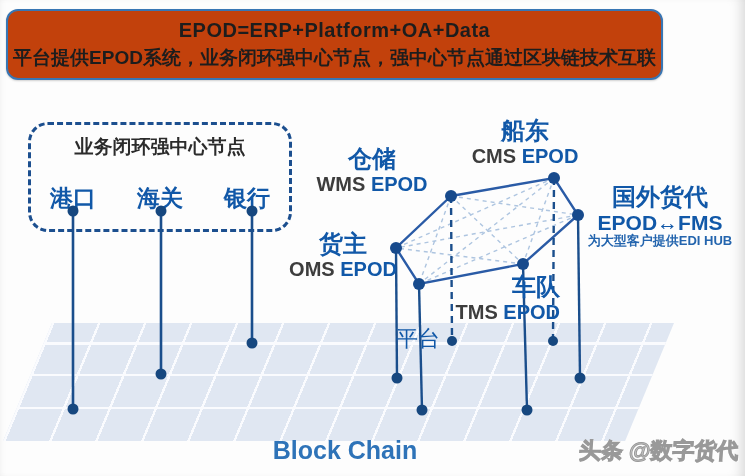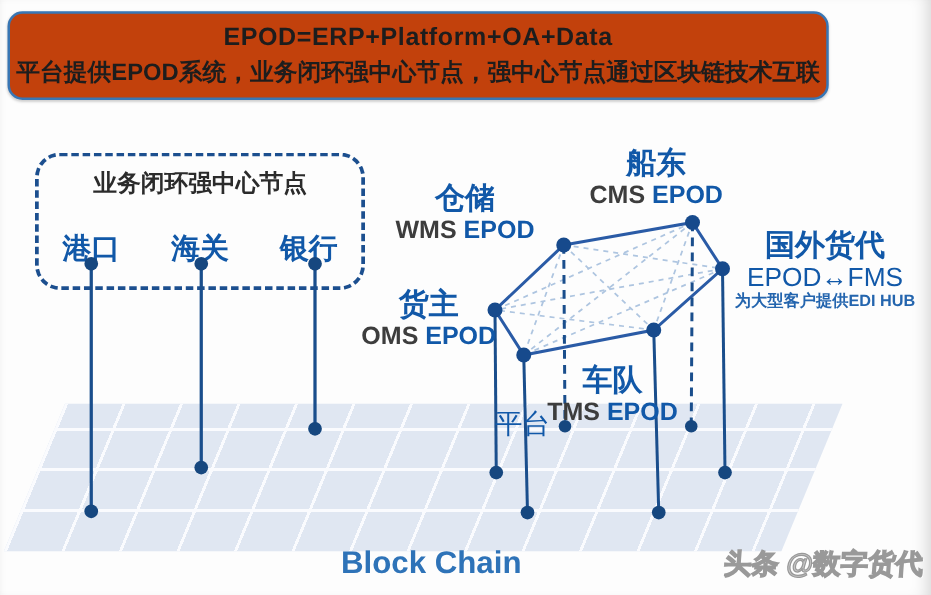--- a/index.html
+++ b/index.html
@@ -49,21 +49,21 @@
   }
 
   svg.diagram { position:absolute; left:0; top:0; z-index:2; }
 
   
   .node-label { position:absolute; z-index:3; text-align:center; line-height:1.12; }
   .cjk-big   { font-size:24px; font-weight:bold; color:#1158a8; white-space:nowrap; }
   .sys-line  { font-size:20px; font-weight:bold; white-space:nowrap; }
   .sys-gray  { color:#3d3d3d; }
   .sys-blue  { color:#1158a8; }
-  .ff-arrowline { font-size:21px; font-weight:normal; color:#1158a8; white-space:nowrap; }
+  .ff-arrowline { font-size:21px; font-weight:bold; color:#1158a8; white-space:nowrap; }
   .ff-note   { font-size:13px; font-weight:bold; color:#2465ae; white-space:nowrap; margin-top:0; }
   .platform-label { position:absolute; left:396px; top:324px; z-index:3;
     font-size:22px; font-weight:normal; color:#1158a8; }
 
   
   .blockchain-caption {
     position:absolute; left:230px; top:436px; width:230px; z-index:3;
     text-align:center; font-size:25px; font-weight:bold; color:#2e73b8;
   }
   .watermark {
@@ -163,21 +163,21 @@
   <div class="node-label" style="left:455px; top:118px; width:140px;">
     <div class="cjk-big">船东</div>
     <div class="sys-line"><span class="sys-gray">CMS</span>&nbsp;<span class="sys-blue">EPOD</span></div>
   </div>
 
   <div class="node-label" style="left:276px; top:231px; width:134px;">
     <div class="cjk-big">货主</div>
     <div class="sys-line"><span class="sys-gray">OMS</span>&nbsp;<span class="sys-blue">EPOD</span></div>
   </div>
 
-  <div class="node-label" style="left:420px; top:292px; width:140px;">
+  <div class="node-label" style="left:420px; top:274px; width:140px;text-align:right;">
     <div class="cjk-big">车队</div>
     <div class="sys-line"><span class="sys-gray">TMS</span>&nbsp;<span class="sys-blue">EPOD</span></div>
   </div>
 
   <div class="node-label" style="left:580px; top:184px; width:160px;">
     <div class="cjk-big">国外货代</div>
     <div class="ff-arrowline">EPOD↔FMS</div>
     <div class="ff-note">为大型客户提供EDI HUB</div>
   </div>
 

